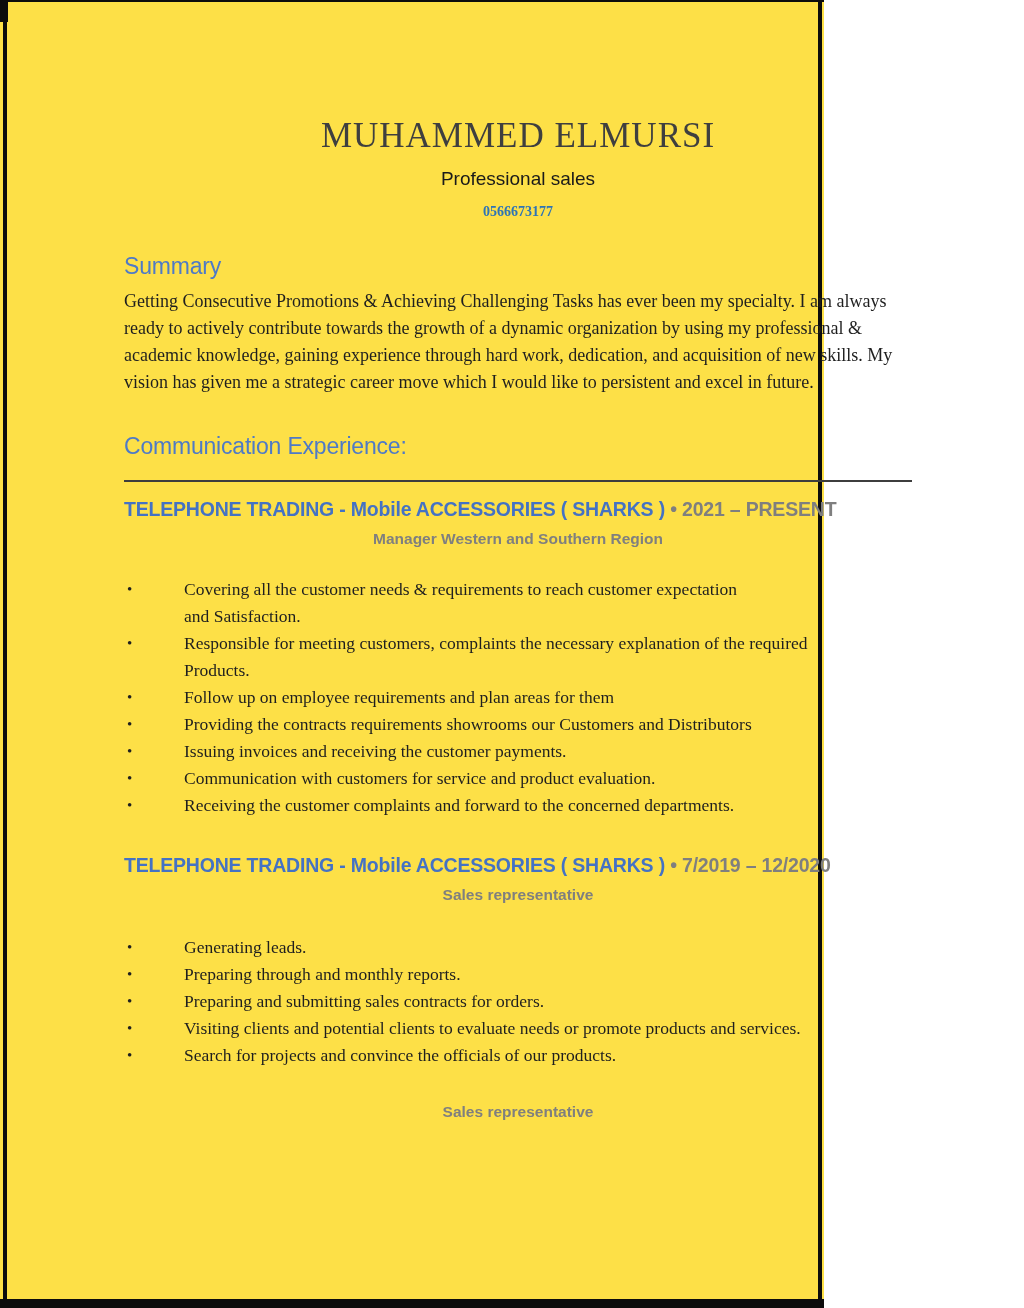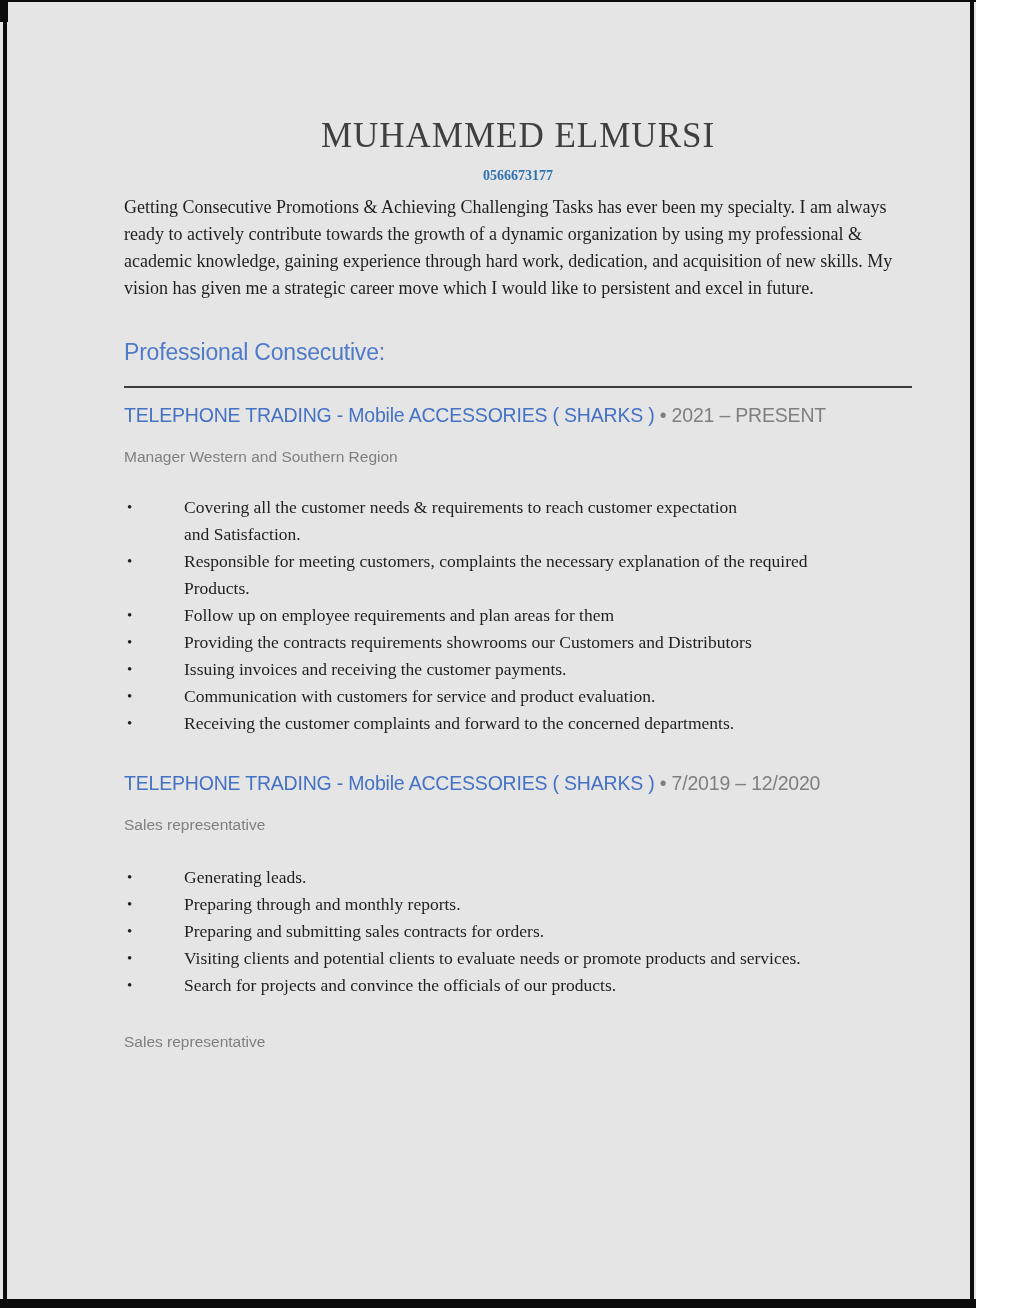--- a/index.html
+++ b/index.html
@@ -7,21 +7,21 @@
     --job-blue:#4472c4;
     --phone-blue:#2e74b5;
     --muted-gray:#7f7f7f;
     --body-text:#1f1f1f;
     --name-color:#3f3f3f;
     --frame-black:#0c0c0c;
   }
   html,body{margin:0;padding:0;}
   body{width:1024px;height:1308px;background:#fff;overflow:hidden;
        font-family:"Liberation Serif", serif;}
-  .page{position:relative;width:976px;height:1308px;background:#e5e5e5;}
+  .page{position:relative;width:824px;height:1308px;background:#fde047;}
 
   
   .frame-top{position:absolute;top:0;left:0;right:0;height:2px;background:var(--frame-black);}
   .frame-left{position:absolute;top:0;bottom:0;left:3px;width:4px;background:var(--frame-black);}
   .frame-notch{position:absolute;top:0;left:0;width:8px;height:22px;background:var(--frame-black);}
   .frame-right{position:absolute;top:0;bottom:0;right:2px;width:4px;background:var(--frame-black);}
   .frame-bottom{position:absolute;bottom:0;left:0;right:0;height:9px;background:var(--frame-black);}
 
   .content{position:absolute;top:0;left:124px;width:788px;}
 
@@ -36,49 +36,51 @@
   .section-heading{font-family:"Liberation Sans", sans-serif;font-size:23px;line-height:32px;
         color:var(--heading-blue);letter-spacing:-0.2px;}
   .summary-heading{margin-top:26px;}
   .summary-text{margin-top:6px;font-size:18px;line-height:27px;color:var(--body-text);width:790px;}
 
   .experience-heading{margin-top:34px;}
   .rule{margin-top:18px;width:788px;border:none;border-top:2px solid #3d3d3d;height:0;}
 
   .job{margin-top:32px;}
   .job.first{margin-top:13px;}
-  .job-title{font-family:"Liberation Sans", sans-serif;font-weight:400;font-size:19.5px;
+  .job-title{font-family:"Liberation Sans", sans-serif;font-weight:700;font-size:19.5px;
         line-height:29px;color:var(--job-blue);letter-spacing:-0.2px;}
   .job-period{color:var(--muted-gray);}
-  .job-role{margin-top:16px;font-family:"Liberation Sans", sans-serif;font-weight:400;
-        font-size:15.5px;line-height:22px;color:var(--muted-gray);}
+  .job-role{margin-top:4px;font-family:"Liberation Sans", sans-serif;font-weight:700;
+        font-size:15.5px;line-height:22px;color:var(--muted-gray);text-align:center;}
 
   .bullet-list{margin-top:26px;}
   .job + .job .bullet-list{margin-top:28px;}
   .bullet-item{display:flex;font-size:17.5px;line-height:27px;color:var(--body-text);}
   .bullet-marker{flex:0 0 57px;padding-left:3px;font-size:15px;}
   .bullet-text{flex:1;white-space:pre-line;}
 </style>
 </head>
 <body>
 
 <div class="page">
   <div class="frame-top"></div>
   <div class="frame-left"></div>
   <div class="frame-notch"></div>
   <div class="frame-right"></div>
   <div class="frame-bottom"></div>
 
   <div class="content">
     <div class="name">MUHAMMED ELMURSI</div>
+    <div class="subtitle">Professional sales</div>
     <div class="phone">0566673177</div>
 
+    <div class="section-heading summary-heading">Summary</div>
     <div class="summary-text">Getting Consecutive Promotions &amp; Achieving Challenging Tasks has ever been my specialty. I am always ready to actively contribute towards the growth of a dynamic organization by using my professional &amp; academic knowledge, gaining experience through hard work, dedication, and acquisition of new skills. My vision has given me a strategic career move which I would like to persistent and excel in future.</div>
 
-    <div class="section-heading experience-heading">Professional Consecutive:</div>
+    <div class="section-heading experience-heading">Communication Experience:</div>
     <hr class="rule">
 
     <div>
   <div class="job first">
     <div class="job-title">
       <span class="job-company">TELEPHONE TRADING - Mobile ACCESSORIES ( SHARKS ) </span>
       <span class="job-period">• 2021 – PRESENT</span>
     </div>
     <div class="job-role">Manager Western and Southern Region</div>
     <div class="bullet-list">

